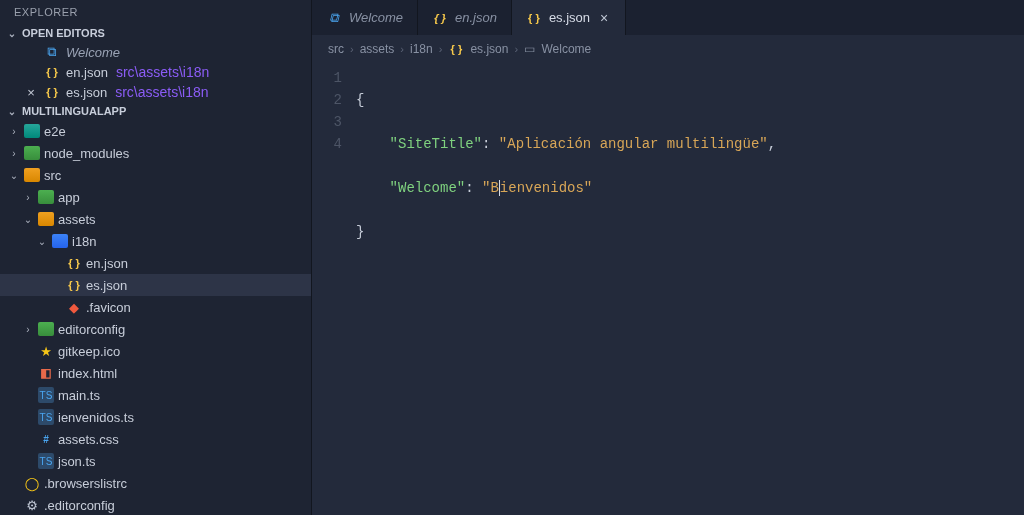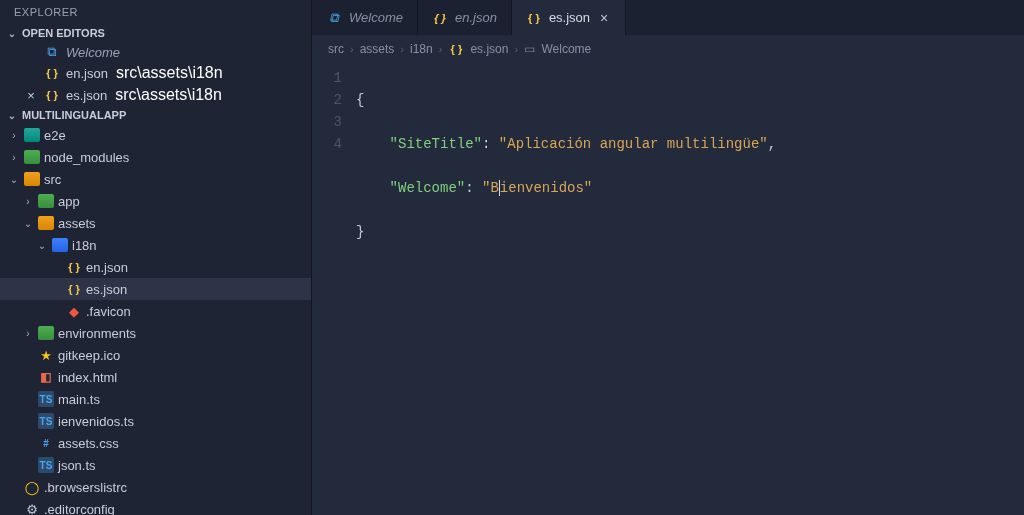--- a/index.html
+++ b/index.html
@@ -61,21 +61,21 @@
     .file-icon {
       width: 16px;
       height: 16px;
       display: inline-flex;
       align-items: center;
       justify-content: center;
       font-size: 13px;
     }
     .file-label { color: #c7cdd9; }
     .file-label.italic { font-style: italic; color: #9aa3b5; }
-    .file-path { color: #ffffff; font-size: 16px; margin-left: 2px; }
+    .file-path { color: #8b5cf6; font-size: 14px; margin-left: 2px; }
     .tree { padding-bottom: 10px; }
     .tree-row {
       display: flex;
       align-items: center;
       height: 22px;
       padding-right: 6px;
       gap: 4px;
       cursor: pointer;
     }
     .tree-row.selected { background: #2d3447; }
@@ -85,21 +85,21 @@
     .indent-3 { padding-left: 50px; }
     .folder-icon { width: 16px; height: 14px; position: relative; }
     .folder-green { background: linear-gradient(#4caf50,#388e3c); border-radius:2px; }
     .folder-orange { background: linear-gradient(#f0a020,#d98700); border-radius:2px; }
     .folder-blue { background: linear-gradient(#3b82f6,#2563eb); border-radius:2px; }
     .folder-teal { background: linear-gradient(#26a69a,#00897b); border-radius:2px; }
     .icon-json { color:#f7c94b; font-weight:700; font-size:11px; }
     .icon-vscode { color:#4aa5f0; }
     .icon-star { color:#f5c518; }
     .icon-html { color:#e8694a; font-size:12px; font-weight:700;}
-    .icon-ts { color:#4aa5f0; font-size:10px; font-weight:700; background:#2d4a6a; padding:1px 2px; border-radius:2px;}
+    .icon-ts { color:#4aa5f0; font-size:10px; font-weight:400; background:#2d4a6a; padding:1px 2px; border-radius:2px;}
     .icon-css { color:#4aa5f0; font-size:10px; font-weight:700;}
     .icon-git { color:#f0593e; }
     .icon-gear { color:#bfc6d4; }
     .icon-ring { color:#f5c518; }
     
     .main {
       flex: 1;
       display: flex;
       flex-direction: column;
       background: #232a3b;
@@ -235,21 +235,21 @@
         <span class="file-label">es.json</span>
       </div>
       <div class="tree-row indent-3">
         <span class="chevron"></span>
         <span class="file-icon icon-git">◆</span>
         <span class="file-label">.favicon</span>
       </div>
       <div class="tree-row indent-1">
         <span class="chevron">›</span>
         <span class="folder-icon folder-green"></span>
-        <span class="file-label">environments</span>
+        <span class="file-label">editorconfig</span>
       </div>
       <div class="tree-row indent-1">
         <span class="chevron"></span>
         <span class="file-icon icon-star">★</span>
         <span class="file-label">gitkeep.ico</span>
       </div>
       <div class="tree-row indent-1">
         <span class="chevron"></span>
         <span class="file-icon icon-html">◧</span>
         <span class="file-label">index.html</span>

